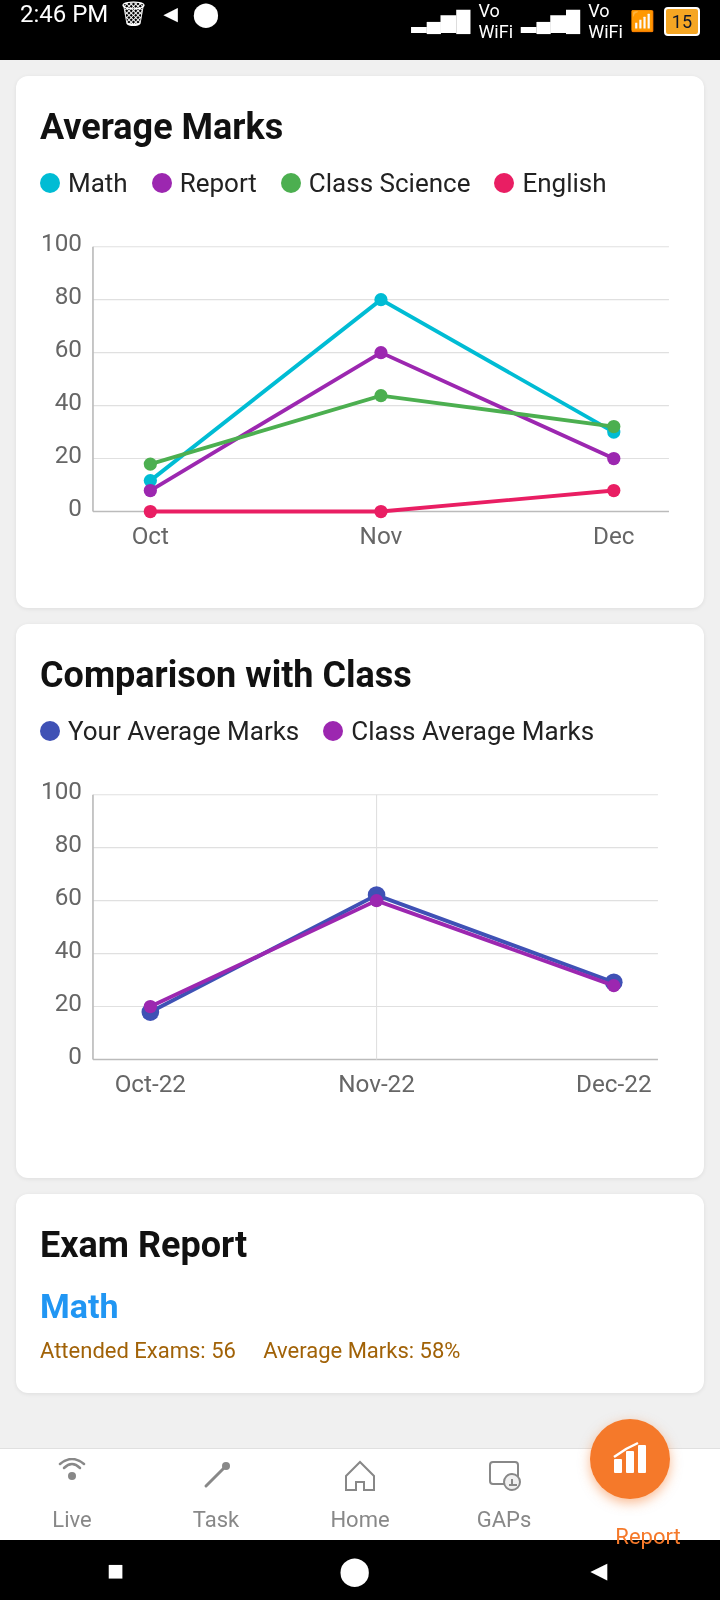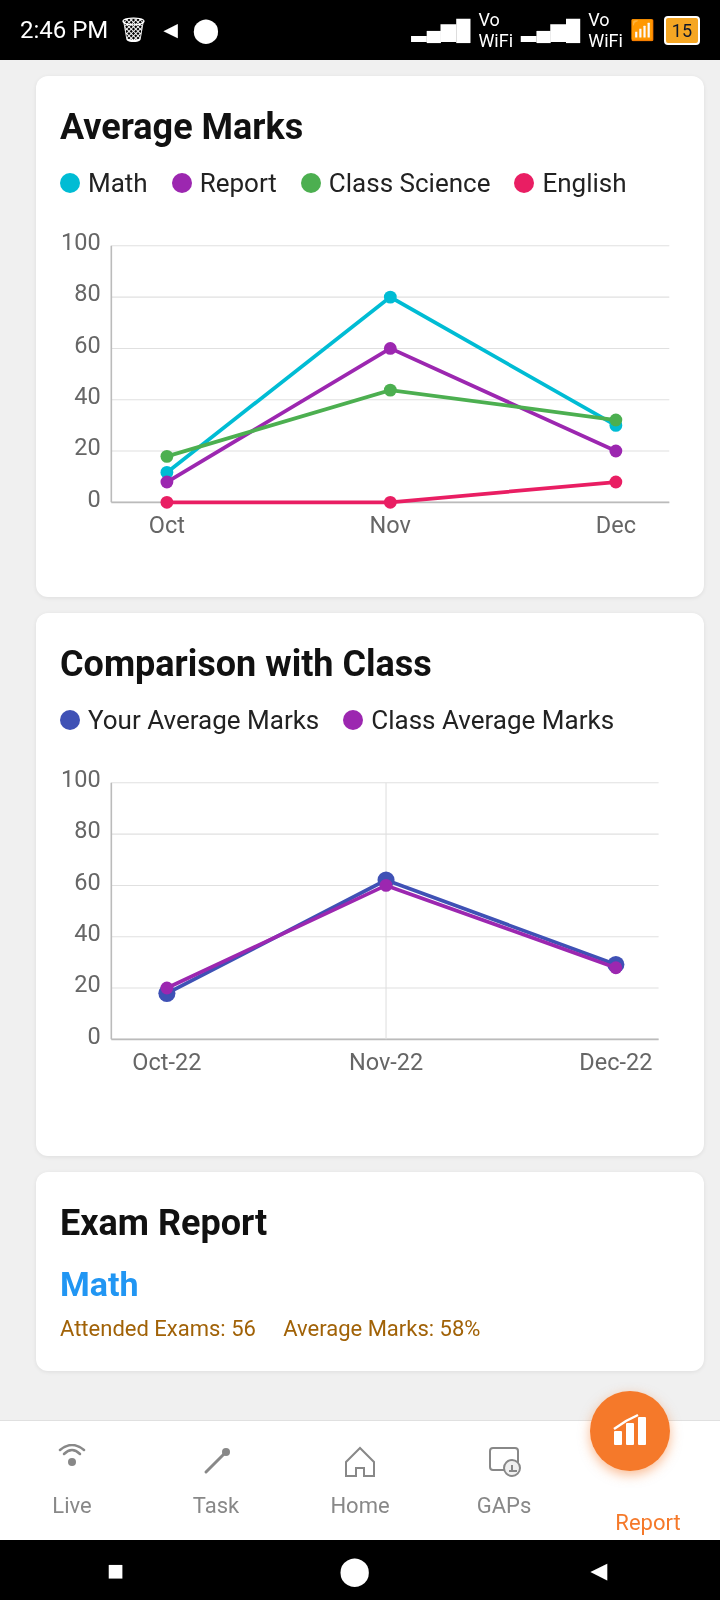--- a/index.html
+++ b/index.html
@@ -13,21 +13,21 @@
       display: flex;
       flex-direction: column;
     }
 
     
     .status-bar {
       background: #000;
       color: #fff;
       height: 60px;
       display: flex;
-      align-items: center;
+      align-items: flex-start;
       justify-content: space-between;
       padding: 0 20px;
       font-size: 24px;
       flex-shrink: 0;
     }
     .status-left { display: flex; align-items: center; gap: 10px; }
     .status-right { display: flex; align-items: center; gap: 8px; font-size: 20px; }
     .battery-box {
       border: 2px solid #fff;
       border-radius: 4px;
@@ -46,21 +46,20 @@
       gap: 16px;
       overflow-y: auto;
     }
 
     
     .card {
       background: #fff;
       border-radius: 12px;
       padding: 30px 24px;
       box-shadow: 0 1px 4px rgba(0,0,0,0.08);
-      margin-left: 20px;
     }
 
     .card-title {
       font-size: 36px;
       font-weight: 700;
       color: #111;
       margin-bottom: 20px;
     }
 
     
@@ -105,21 +104,21 @@
       stroke-width: 1;
     }
     .axis-line {
       stroke: #bbb;
       stroke-width: 1.5;
     }
 
     
     .bottom-nav {
       background: #fff;
-      height: 120px;
+      height: 92px;
       display: flex;
       align-items: center;
       justify-content: space-around;
       border-top: 1px solid #e0e0e0;
       flex-shrink: 0;
       position: relative;
     }
     .nav-item {
       display: flex;
       flex-direction: column;

